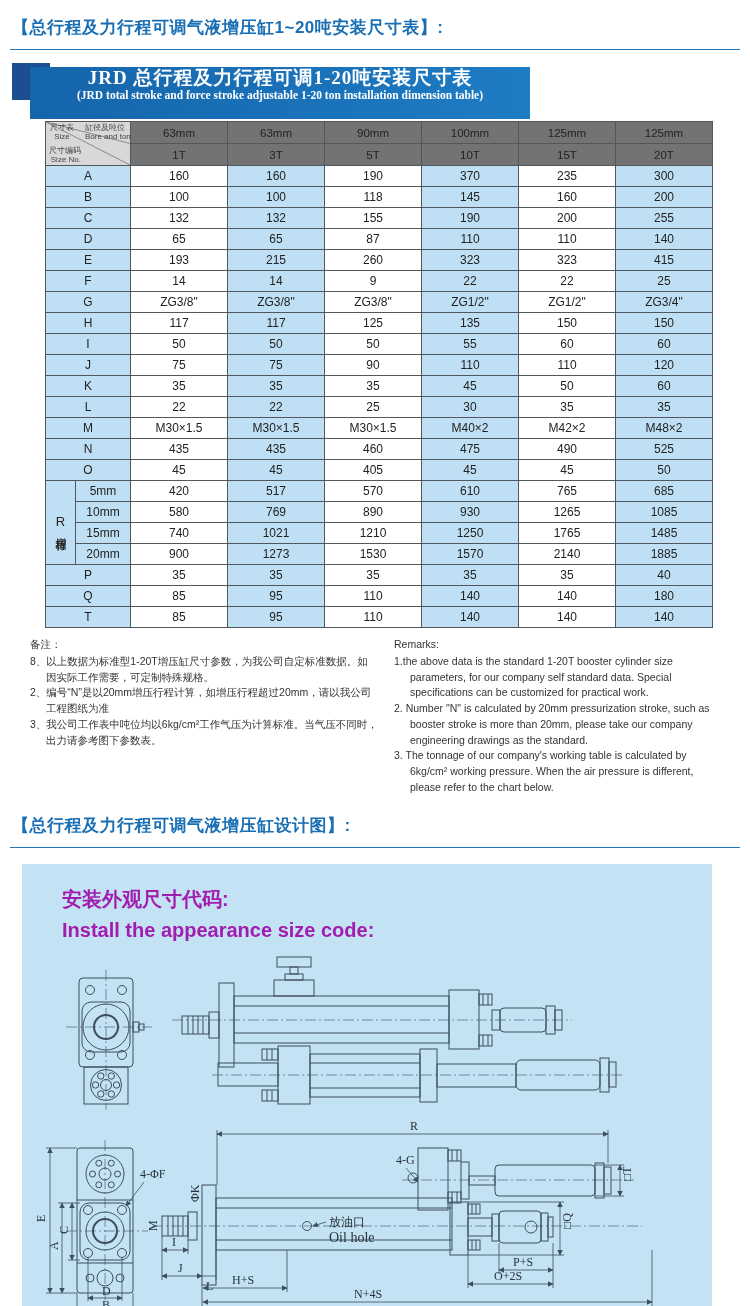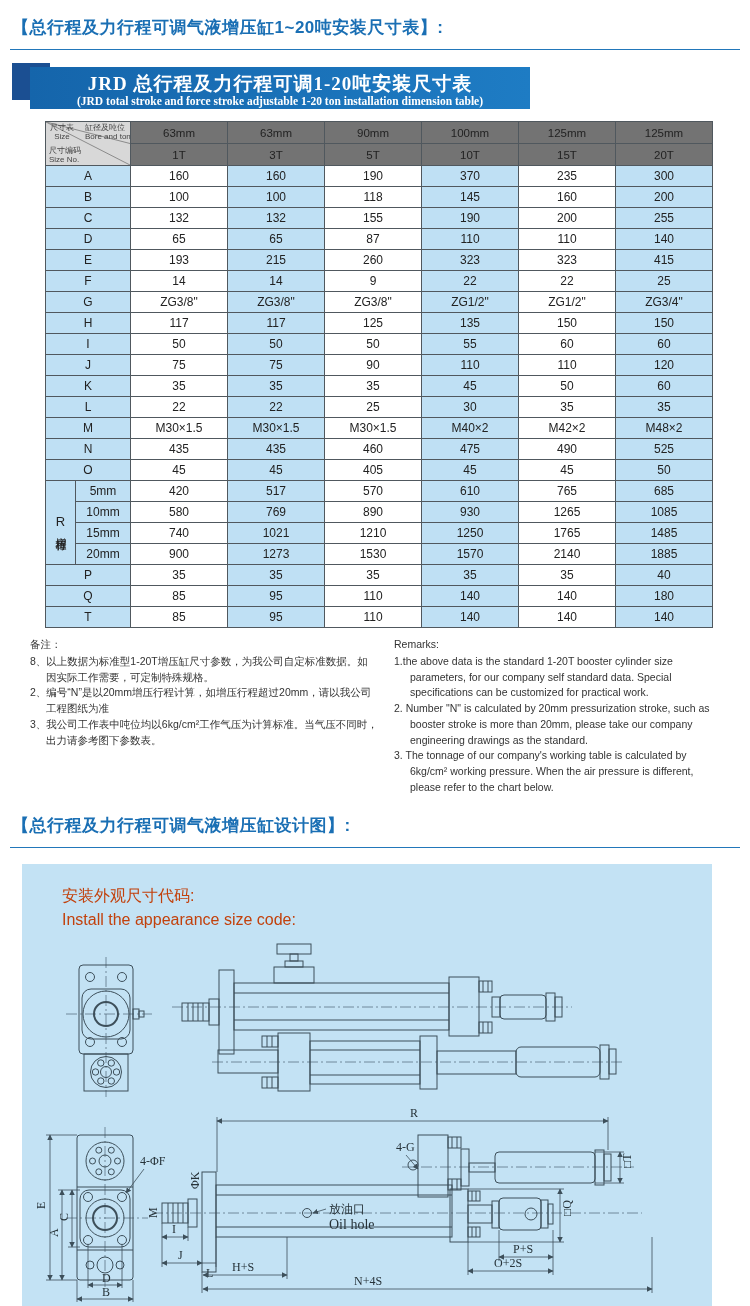--- a/index.html
+++ b/index.html
@@ -5,54 +5,54 @@
   html,body{margin:0;padding:0;}
   body{width:750px;background:#fbfbfb;font-family:"Liberation Sans",sans-serif;color:#222;}
   .page{width:750px;min-height:1306px;background:#fff;position:relative;overflow:hidden;}
 
   .sec-title{margin:16px 0 0 12px;font-size:17px;font-weight:bold;color:#1a6fb4;letter-spacing:0.5px;}
   .rule{border:none;border-top:1px solid #2277ba;margin:10px 10px 0 10px;}
 
   
   .banner{position:relative;height:50px;margin-top:13px;}
   .banner-sq{position:absolute;left:12px;top:0;width:38px;height:37px;background:#1b4f92;}
-  .banner-band{position:absolute;left:30px;top:4px;width:500px;height:42px;
+  .banner-band{position:absolute;left:30px;top:4px;width:500px;height:52px;
     background:linear-gradient(90deg,#1565ab,#1e7cc4);color:#fff;text-align:center;
-    display:flex;flex-direction:column;justify-content:flex-end;font-family:"Liberation Serif",serif;}
+    display:flex;flex-direction:column;justify-content:flex-start;font-family:"Liberation Serif",serif;}
   .banner-cn{font-size:19px;font-weight:bold;letter-spacing:1px;line-height:1.15;}
   .banner-en{font-size:11.5px;font-weight:bold;line-height:1.2;}
 
   
   table.dim{border-collapse:collapse;table-layout:fixed;margin:8px 0 0 45px;}
   table.dim td,table.dim th{border:1px solid #50585e;text-align:center;font-size:12px;
     color:#222;padding:0;height:20px;white-space:nowrap;overflow:hidden;font-weight:normal;}
   table.dim thead th{background:#737373;font-size:11.5px;height:21px;}
   td.lbl{background:#bfe0f4;font-size:13px;}
   td.cw{background:#fff;} td.cb{background:#bfe0f4;}
   td.corner{background:#d8d8d8;position:relative;padding:0;}
   .corner svg{position:absolute;inset:0;width:100%;height:100%;}
   .corner svg line{stroke:#8a8a8a;stroke-width:1;}
   .corner span{position:absolute;font-size:8px;line-height:1.15;color:#444;}
   .ctl{top:1px;left:4px;text-align:center;}
   .ctr{top:1px;right:3px;text-align:left;width:42px;}
-  .cbl{bottom:1px;left:3px;text-align:left;}
+  .cbl{bottom:1px;left:3px;text-align:right;}
   td.rvert{background:#bfe0f4;padding:0;}
   .rwrap{display:flex;flex-direction:column;align-items:center;justify-content:flex-start;gap:1px;padding-top:2px;}
   .rletter{font-size:13px;line-height:1;}
   .vtxt{writing-mode:vertical-rl;font-size:11px;letter-spacing:1px;line-height:1;}
 
   
   .notes{display:grid;grid-template-columns:348px 1fr;gap:16px;margin:9px 24px 0 30px;
     font-size:10.5px;line-height:1.5;color:#333;}
   .notes .hd{margin-bottom:1px;}
   .ni{padding-left:16px;text-indent:-16px;margin:0;}
 
   
   .panel{margin:16px 0 0 22px;width:690px;height:516px;background:#c3e2f4;position:relative;}
-  .panel-head{padding:20px 0 0 40px;font-size:16px;color:#c2410c;line-height:1.55;}
+  .panel-head{padding:20px 0 0 40px;font-size:20px;color:#a21caf;line-height:1.55;font-weight:bold;}
   .draw{display:block;margin-top:4px;}
 
   
   .ln rect,.ln line,.ln circle,.ln path{stroke:#3d4f5a;fill:none;stroke-width:1;}
   .ln .thick{stroke-width:2;}
   .ln .cl{stroke:#5a7585;stroke-width:0.8;stroke-dasharray:11 3 2 3;}
   .ln .dim{stroke:#3d4f5a;stroke-width:0.8;}
   .dtxt{font-family:"Liberation Serif",serif;font-size:12px;fill:#263238;stroke:none;}
   .dtxt-cn{font-family:"Liberation Sans",sans-serif;font-size:12px;fill:#263238;stroke:none;}
   .oil-en{font-size:14px;}

